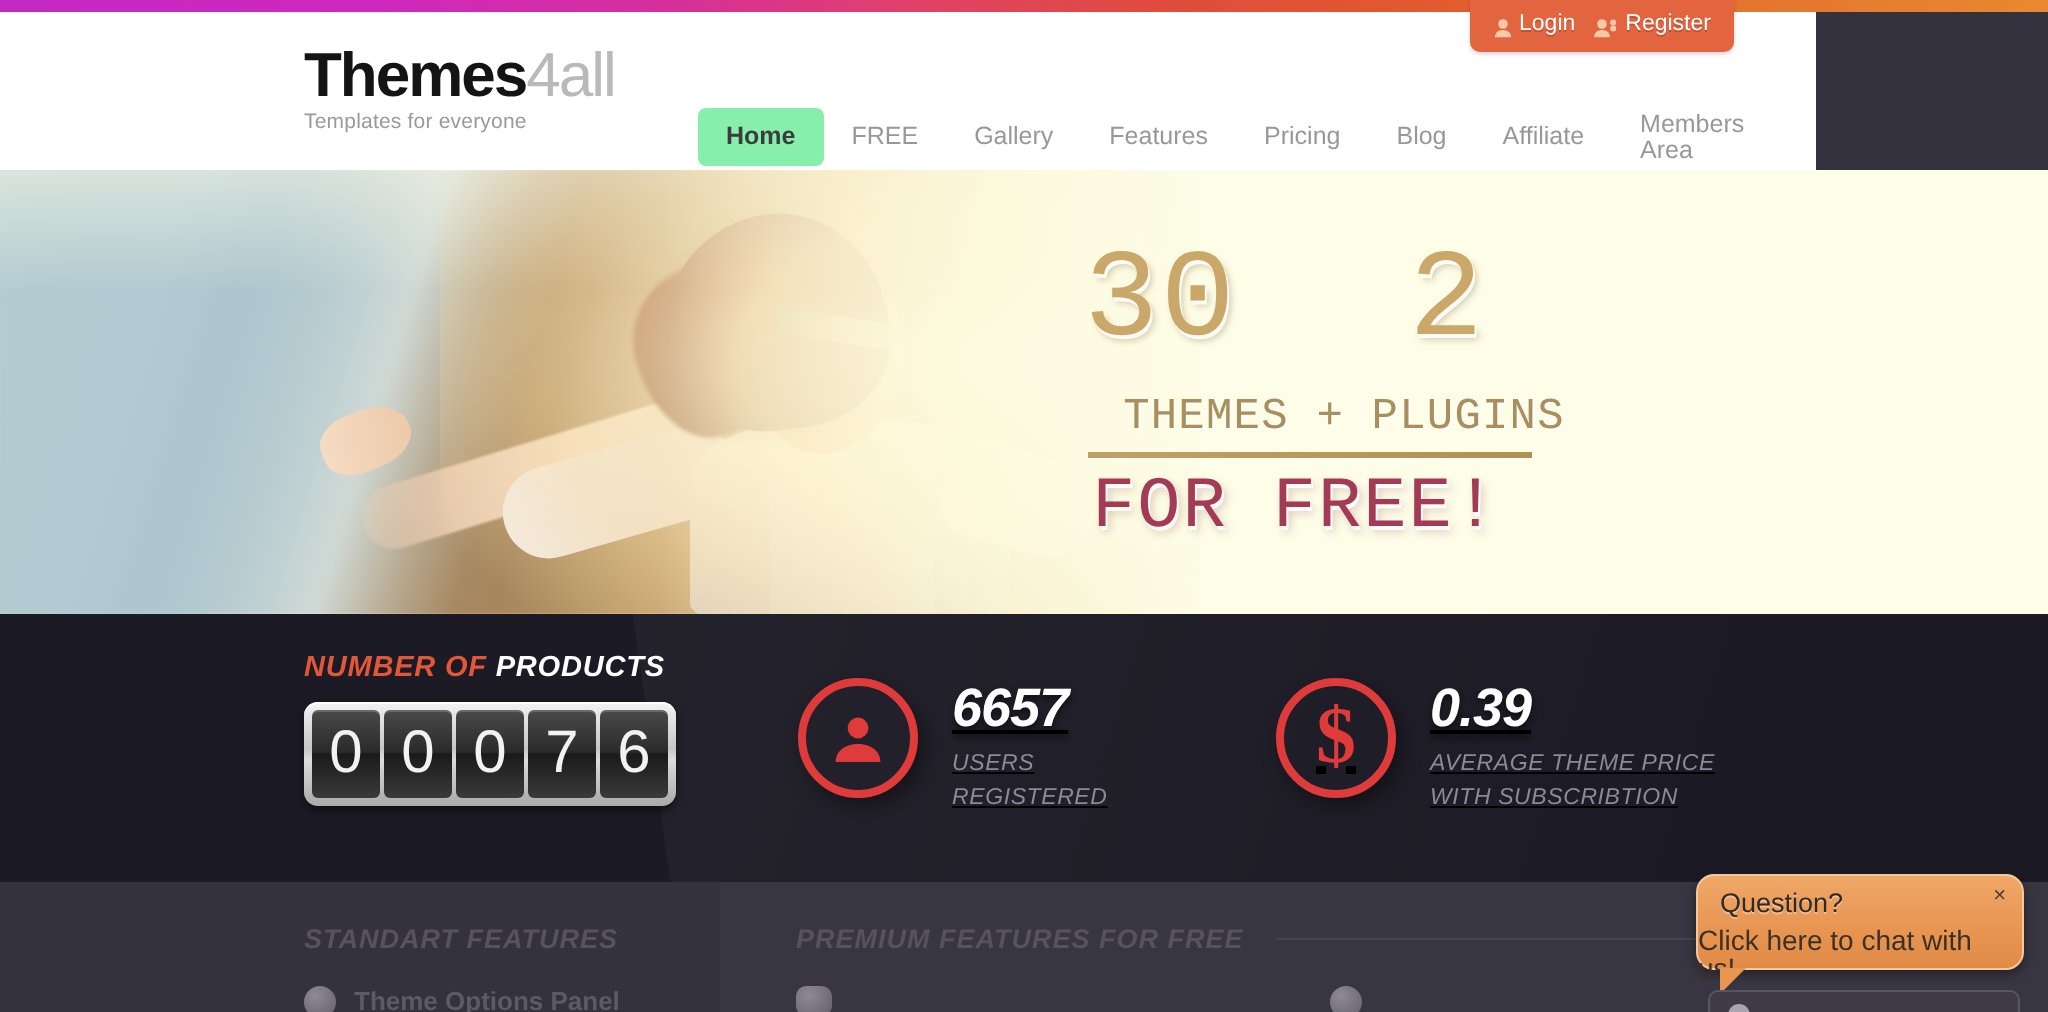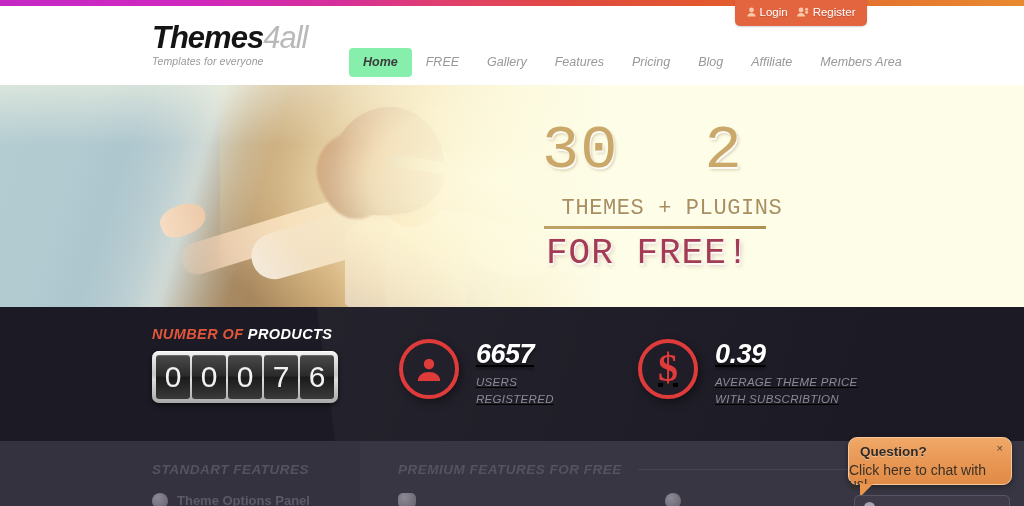--- a/index.html
+++ b/index.html
@@ -23,29 +23,29 @@
   .authpanel {
     position:absolute; top:0; left:735px; width:132px; height:26px;
     background:#e2653f;
     border-radius:0 0 5px 5px;
     display:flex; align-items:center; justify-content:center; gap:9px;
     z-index:40;
     box-shadow:0 1px 2px rgba(0,0,0,.18);
   }
   .authpanel a {
     color:#fff; font-size:11.5px; text-decoration:none;
-    display:flex; align-items:flex-start; gap:4px; line-height:1;
+    display:flex; align-items:flex-end; gap:4px; line-height:1;
     text-shadow:0 1px 0 rgba(0,0,0,.18);
   }
   .authpanel svg { display:block; }
 
   
   .header {
-    position:absolute; top:6px; left:0; width:1024px; height:79px;
-    background:#fff; z-index:25;font-style:italic;
+    position:absolute; top:6px; left:0; width:908px; height:79px;
+    background:#fff; z-index:25;
   }
   .logo {
     position:absolute; left:152px; top:16px;
     line-height:1;
   }
   .logo .l1 { font-size:31px; font-weight:bold; color:#141414; letter-spacing:-1px; }
   .logo .l2 { font-size:31px; font-weight:normal; color:#b9b9b9; letter-spacing:-1px; }
   .logo .tag {
     display:block; font-size:10.5px; color:#9a9a9a;
     margin-top:3px; letter-spacing:.1px;
@@ -320,21 +320,21 @@
     border-radius:9px;
     box-shadow:0 2px 6px rgba(0,0,0,.4);
   }
   .chat-bubble:after {
     content:""; position:absolute; left:11px; bottom:-13px;
     border-width:13px 13px 0 0; border-style:solid;
     border-color:#e9964f transparent transparent transparent;
   }
   .chat-q {
     position:absolute; left:11px; top:7px;
-    color:#2e2a26; font-size:13.5px; font-weight:bold; line-height:1;
+    color:#2e2a26; font-size:13.5px; font-weight:normal; line-height:1;
     text-shadow:0 1px 0 rgba(255,255,255,.35);
   }
   .chat-sub {
     position:absolute; right:9px; top:25px;
     color:#3a3127; font-size:14px; line-height:1;
   }
   .chat-x {
     position:absolute; right:8px; top:5px;
     color:#4d4136; font-size:11px; line-height:1; cursor:pointer;
   }

